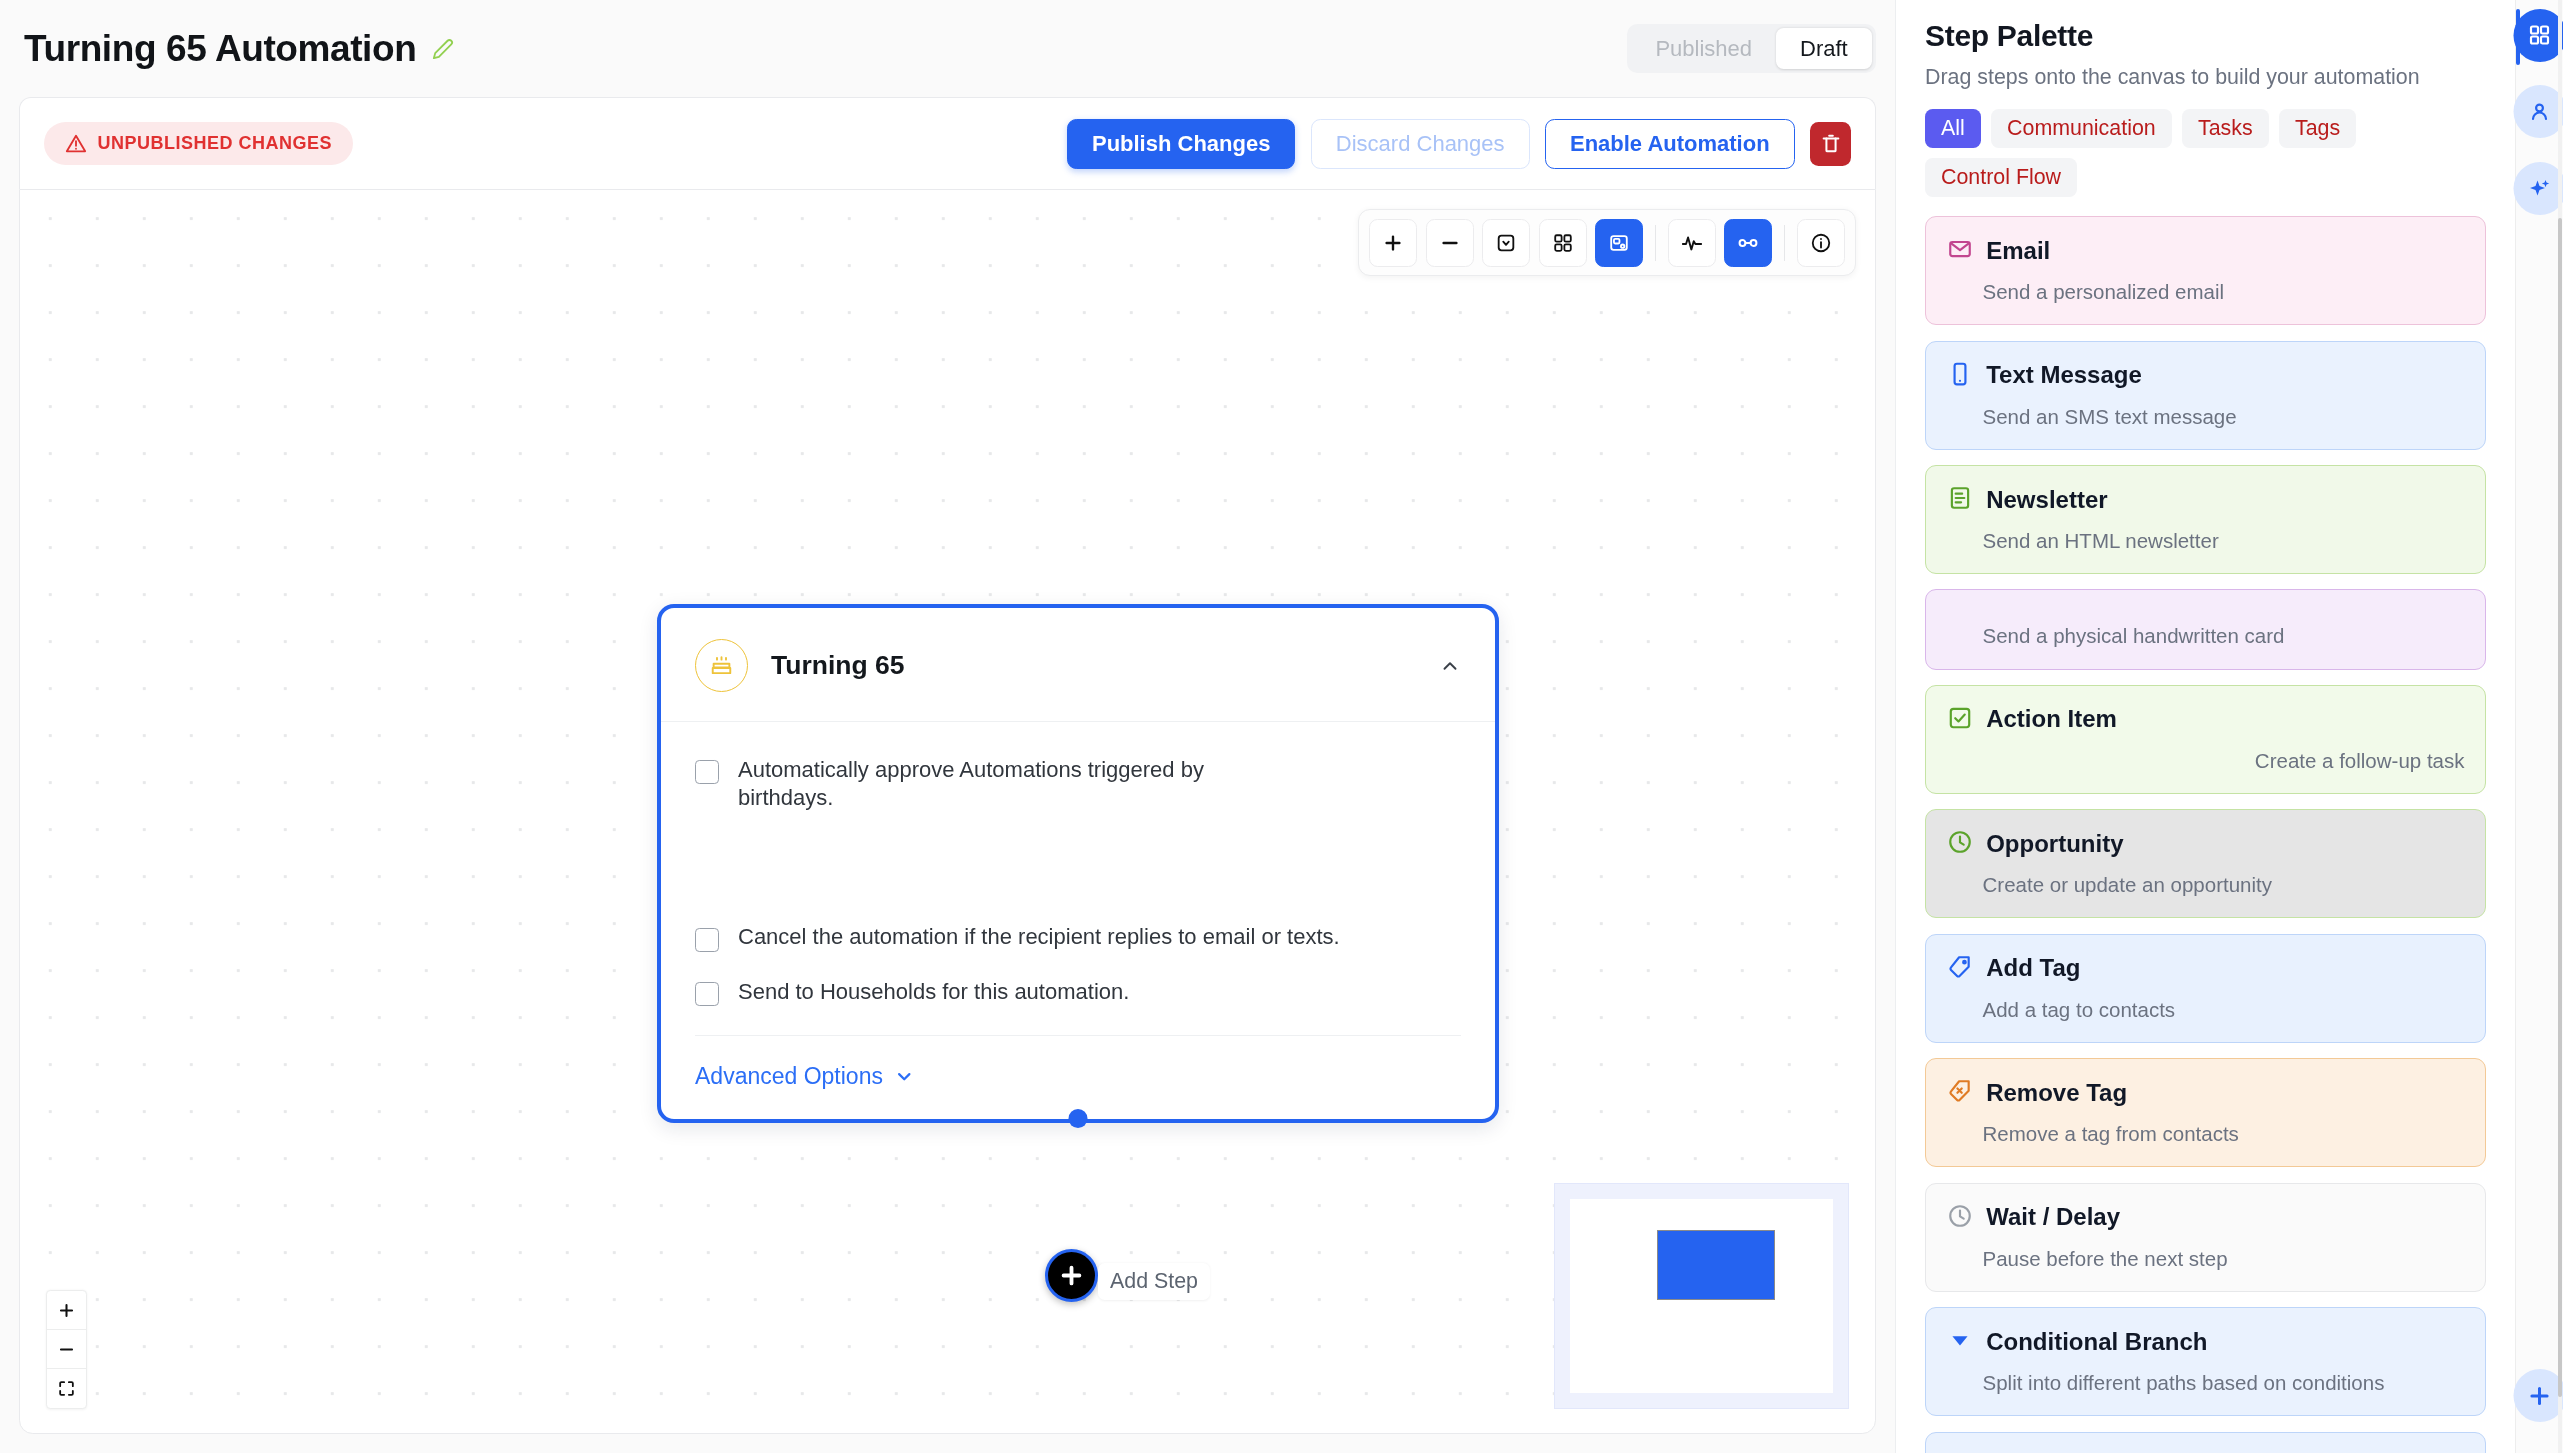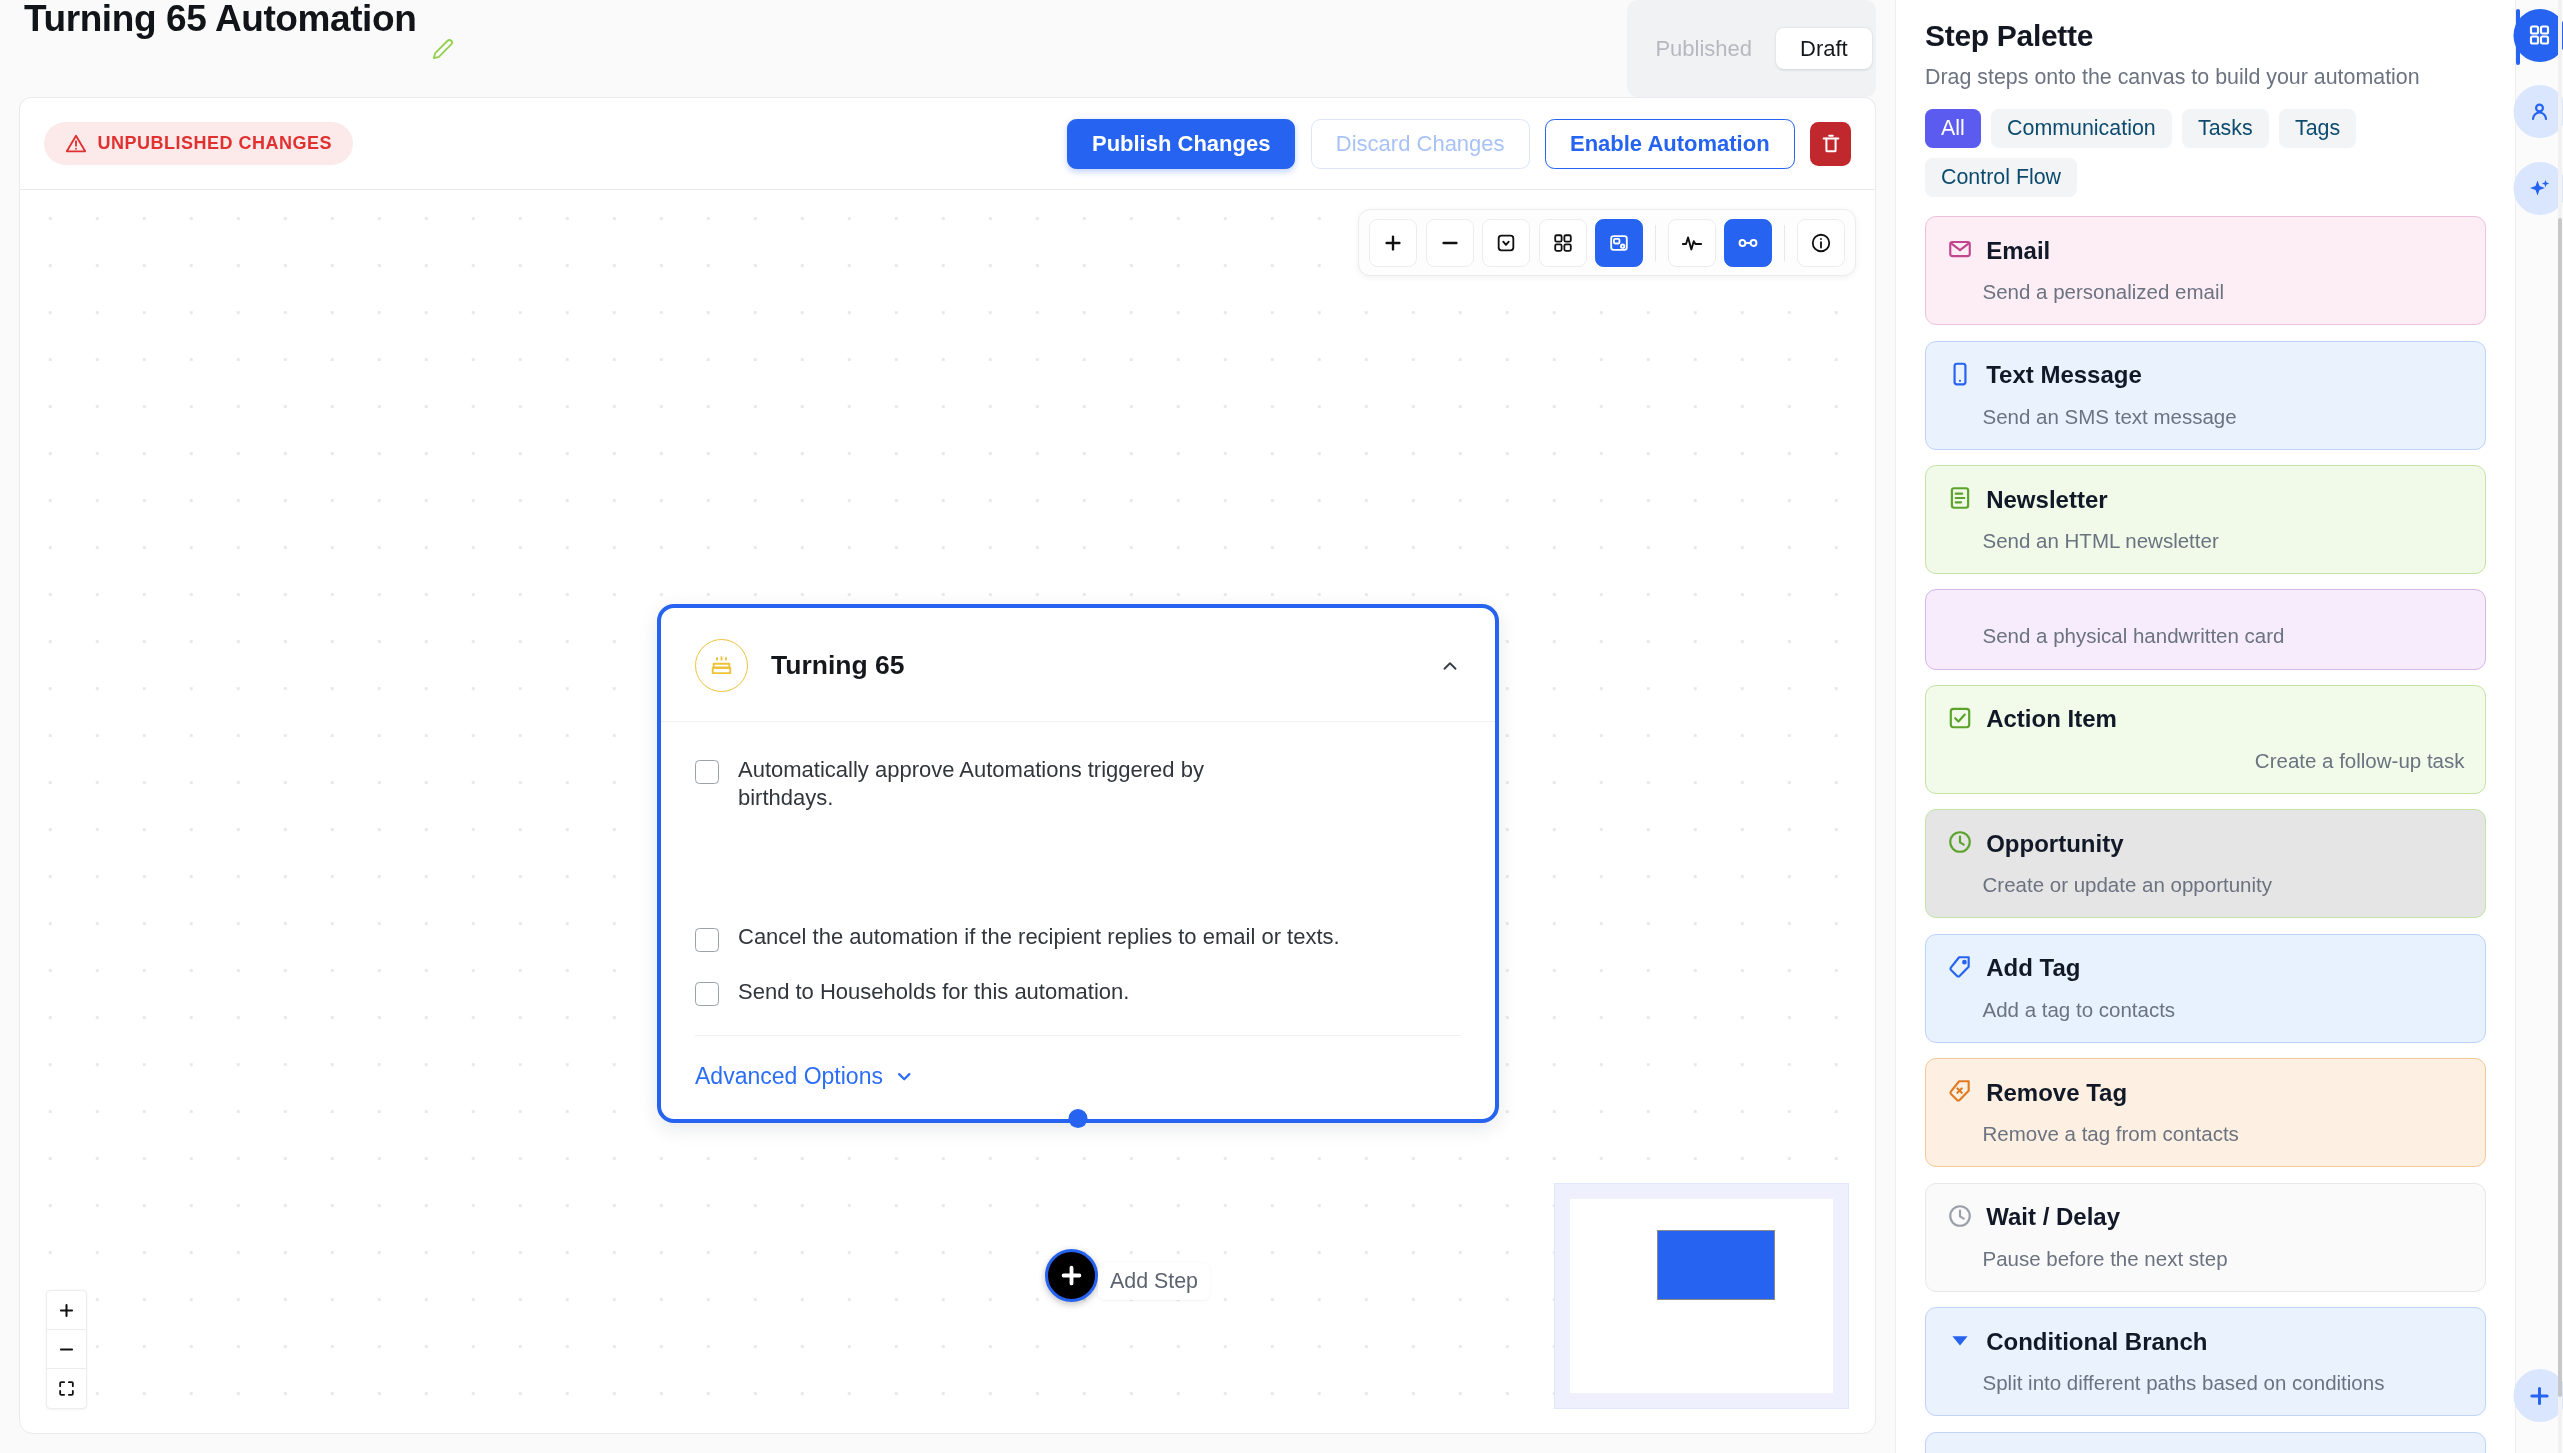--- a/index.html
+++ b/index.html
@@ -7,21 +7,21 @@
     width: 2563px; height: 1453px;
     font-family: "Liberation Sans", sans-serif;
     background: #ffffff;
     overflow: hidden;
   }
   .app { position: relative; width: 2563px; height: 1453px; display: flex; }
 
   
   .main-col { width: 1895px; height: 1453px; position: relative; background: #fafafa; display: flex; flex-direction: column; }
 
-  .topbar { height: 97px; display: flex; padding: 0 19px 0 24px; background: #fafafa; }
+  .topbar { height: 97px; display: flex; align-items: center; padding: 0 19px 0 24px; background: #fafafa; }
   .page-title { font-size: 37px; font-weight: 700; color: #111418; letter-spacing: -0.4px; line-height: 1; }
   .edit-pencil { margin-left: 15.4px; display: inline-flex; align-items: center; cursor: pointer; }
   .spacer { flex: 1; }
 
   .seg {
     display: flex; align-items: center; background: #f1f2f4; border-radius: 10.3px; padding: 4.3px;
   }
   .seg-item {
     padding: 9.4px 24px; font-size: 22px; border-radius: 7.7px; color: #b5b9bf; cursor: pointer; line-height: 1;
   }
@@ -136,21 +136,21 @@
     border-bottom: 0.9px solid #eceded; cursor: pointer;
   }
   .zoomctl div:last-child { border-bottom: none; }
 
   
   .palette { width: 620px; height: 1453px; background: #fff; border-left: 0.9px solid #eceef0; padding: 19px 29px 0 29px; position: relative; }
   .pal-title { font-size: 30px; font-weight: 700; color: #121721; letter-spacing: -0.3px; }
   .pal-sub { margin-top: 12px; font-size: 21.4px; color: #6b7280; }
   .pal-filters { margin-top: 19px; display: flex; flex-wrap: wrap; gap: 10.3px; }
   .filter {
-    padding: 7.7px 16px; border-radius: 7.7px; font-size: 21.4px; background: #f3f4f6; color: #0c4a6e; cursor: pointer; line-height: 1.1;
+    padding: 7.7px 16px; border-radius: 7.7px; font-size: 21.4px; background: #f3f4f6; color: #b91c1c; cursor: pointer; line-height: 1.1;
   }
   .filter.active { background: #5b5bf0; color: #fff; }
 
   .pal-list { margin-top: 19px; display: flex; flex-direction: column; gap: 15.4px; }
   .pal-card { border-radius: 11px; border: 0.9px solid; padding: 19px 20.5px 20.5px 20.5px; cursor: grab; }
   .pal-row { display: flex; align-items: center; gap: 13.7px; }
   .pal-name { font-size: 24px; font-weight: 700; color: #111827; line-height: 1; }
   .pal-desc { margin-top: 16px; margin-left: 36px; font-size: 20.5px; color: #6b7280; line-height: 1.1; }
 
   

